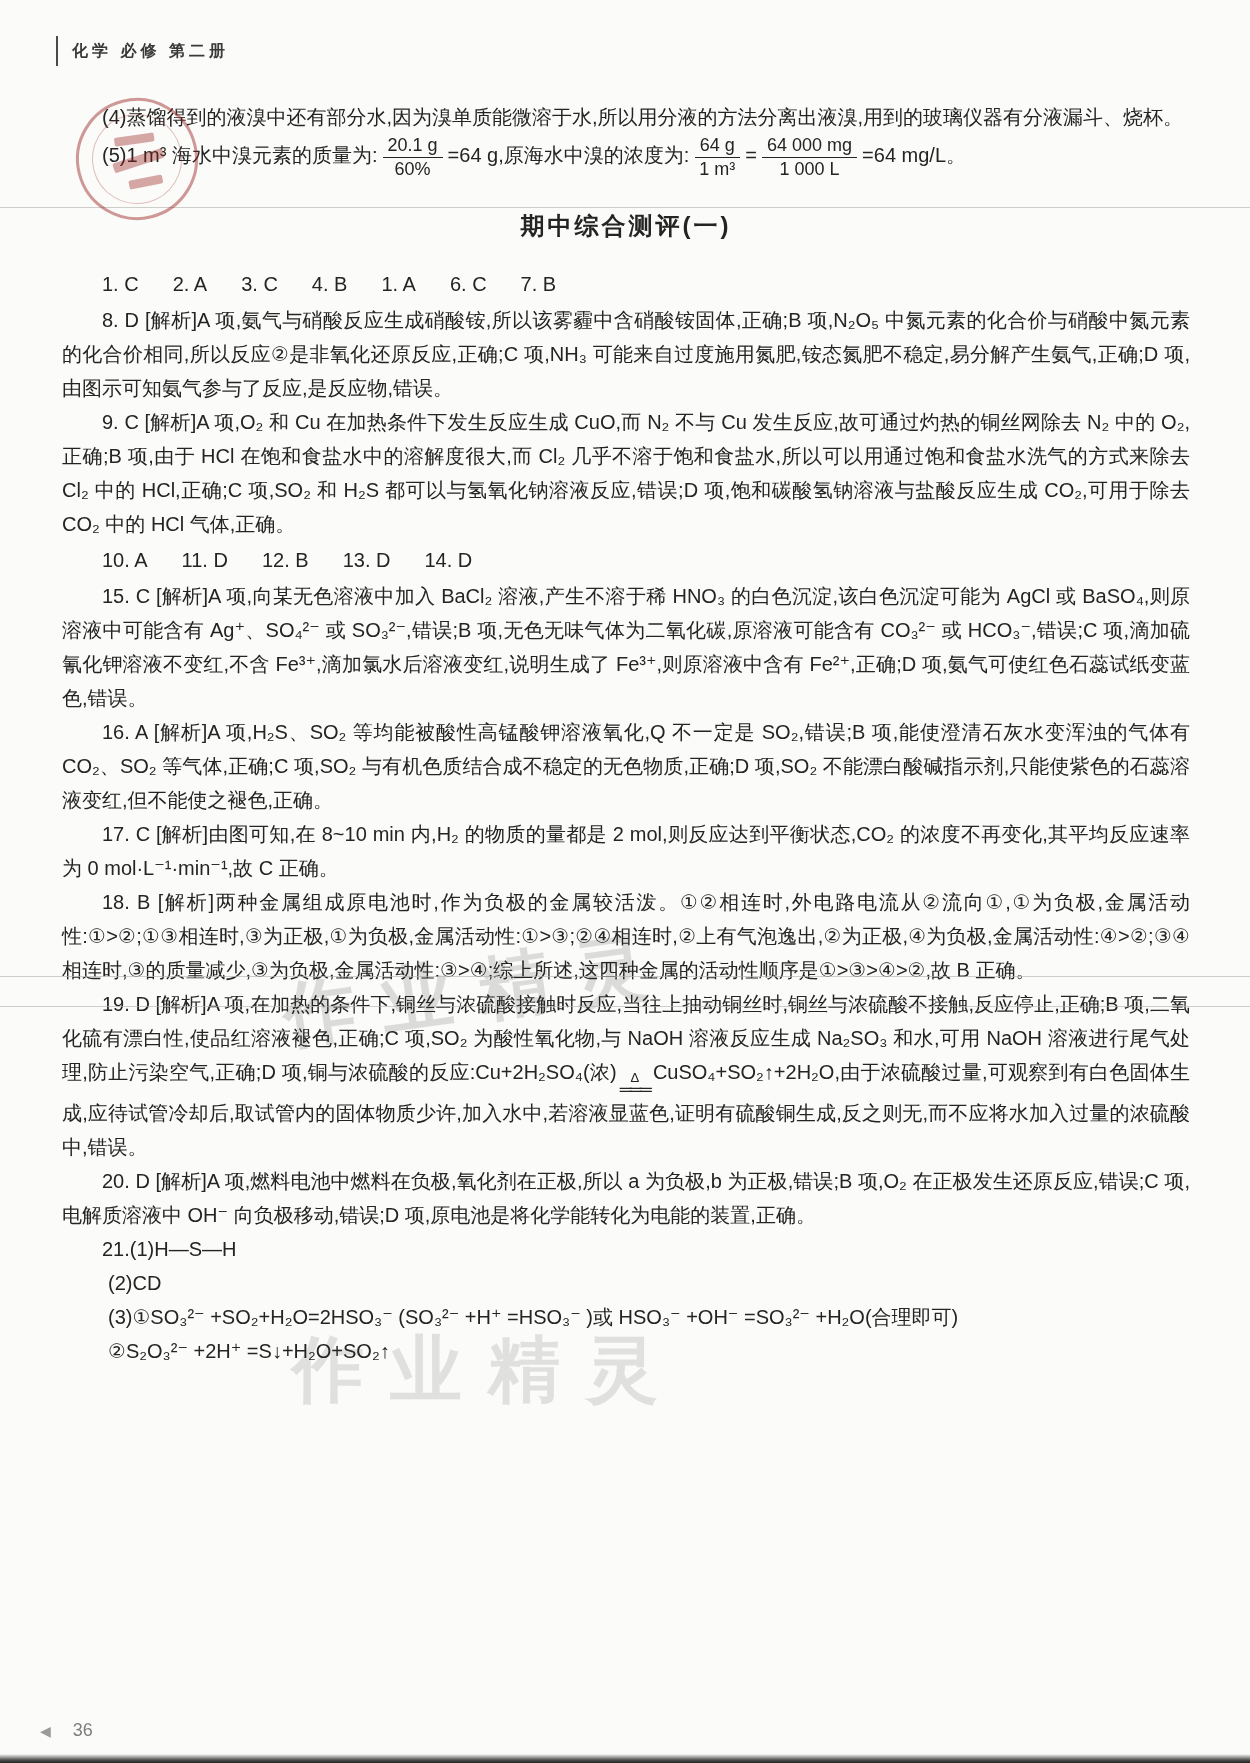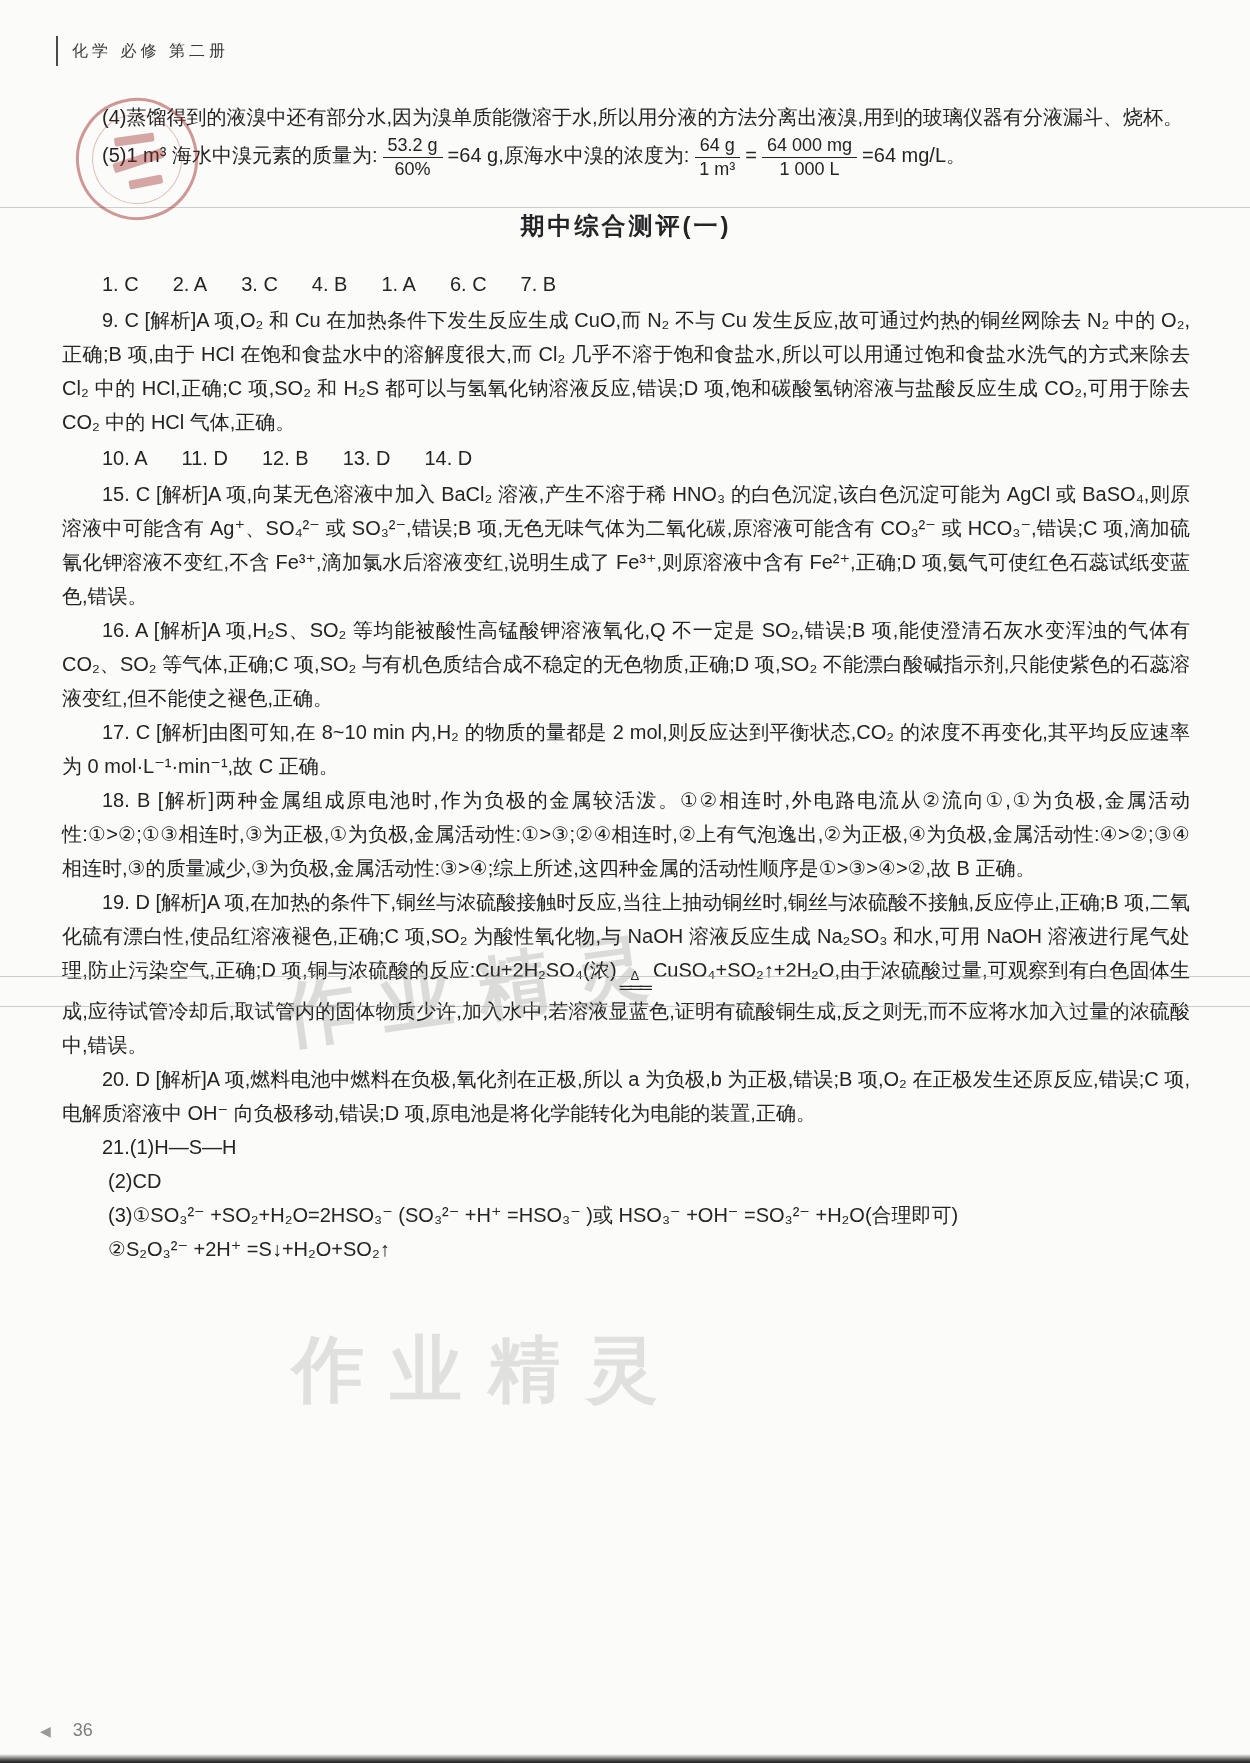--- a/index.html
+++ b/index.html
@@ -2,21 +2,21 @@
 <html><head>
 <meta charset="utf-8">
 <style>
   * { margin:0; padding:0; box-sizing:border-box; }
   html, body { width:1250px; }
   body { font-family:"Liberation Sans","DejaVu Sans",sans-serif; background:#e9e9e7; }
   .page { position:relative; width:1250px; height:1763px; background:#fbfbf9; color:#242424; overflow:hidden; }
 
   .header { position:absolute; top:36px; left:56px; display:flex; align-items:center; gap:14px; z-index:3; }
   .header-rule { width:2px; height:30px; background:#4a4a4a; }
-  .header-title { font-size:16px; font-weight:normal; color:#3a3a3a; letter-spacing:4px; }
+  .header-title { font-size:16px; font-weight:bold; color:#3a3a3a; letter-spacing:4px; }
 
   .scanline { position:absolute; left:0; width:100%; height:1px; background:#b3b3b0; opacity:.65; z-index:2; }
   .scanline.l1 { top:207px; }
   .scanline.l2 { top:976px; }
   .scanline.l3 { top:1006px; }
 
   .stamp { position:absolute; top:98px; left:76px; width:122px; height:122px; border:3px solid rgba(150,32,30,.45);
            border-radius:50%; transform:rotate(-14deg); z-index:4; }
   .stamp .inner-ring { position:absolute; inset:13px; border-radius:50%; border:1px solid rgba(150,32,30,.28); }
   .stamp .mark { position:absolute; background:rgba(150,32,30,.38); border-radius:2px; }
@@ -79,37 +79,38 @@
     <span class="mark m2"></span>
     <span class="mark m3"></span>
   </div>
 
   <div class="content">
 
     <p class="para">(4)蒸馏得到的液溴中还有部分水,因为溴单质能微溶于水,所以用分液的方法分离出液溴,用到的玻璃仪器有分液漏斗、烧杯。</p>
 
     <p class="para">
       <span>(5)1 m³ 海水中溴元素的质量为:</span><span class="frac">
-          <span class="num">53.2 g</span>
+          <span class="num">20.1 g</span>
           <span class="den">60%</span>
         </span><span>=64 g,原海水中溴的浓度为:</span><span class="frac">
           <span class="num">64 g</span>
           <span class="den">1 m³</span>
         </span><span>=</span><span class="frac">
           <span class="num">64 000 mg</span>
           <span class="den">1 000 L</span>
         </span><span>=64 mg/L。</span>
     </p>
 
     <h2 class="section-title">期中综合测评(一)</h2>
 
     <p class="ans-row">
       <span>1. C</span><span>2. A</span><span>3. C</span><span>4. B</span><span>1. A</span><span>6. C</span><span>7. B</span>
     </p>
 
+    <p class="para">8. D  [解析]A 项,氨气与硝酸反应生成硝酸铵,所以该雾霾中含硝酸铵固体,正确;B 项,N₂O₅ 中氮元素的化合价与硝酸中氮元素的化合价相同,所以反应②是非氧化还原反应,正确;C 项,NH₃ 可能来自过度施用氮肥,铵态氮肥不稳定,易分解产生氨气,正确;D 项,由图示可知氨气参与了反应,是反应物,错误。</p>
     <p class="para">9. C  [解析]A 项,O₂ 和 Cu 在加热条件下发生反应生成 CuO,而 N₂ 不与 Cu 发生反应,故可通过灼热的铜丝网除去 N₂ 中的 O₂,正确;B 项,由于 HCl 在饱和食盐水中的溶解度很大,而 Cl₂ 几乎不溶于饱和食盐水,所以可以用通过饱和食盐水洗气的方式来除去 Cl₂ 中的 HCl,正确;C 项,SO₂ 和 H₂S 都可以与氢氧化钠溶液反应,错误;D 项,饱和碳酸氢钠溶液与盐酸反应生成 CO₂,可用于除去 CO₂ 中的 HCl 气体,正确。</p>
 
     <p class="ans-row">
       <span>10. A</span><span>11. D</span><span>12. B</span><span>13. D</span><span>14. D</span>
     </p>
 
     <p class="para">15. C  [解析]A 项,向某无色溶液中加入 BaCl₂ 溶液,产生不溶于稀 HNO₃ 的白色沉淀,该白色沉淀可能为 AgCl 或 BaSO₄,则原溶液中可能含有 Ag⁺、SO₄²⁻ 或 SO₃²⁻,错误;B 项,无色无味气体为二氧化碳,原溶液可能含有 CO₃²⁻ 或 HCO₃⁻,错误;C 项,滴加硫氰化钾溶液不变红,不含 Fe³⁺,滴加氯水后溶液变红,说明生成了 Fe³⁺,则原溶液中含有 Fe²⁺,正确;D 项,氨气可使红色石蕊试纸变蓝色,错误。</p>
     <p class="para">16. A  [解析]A 项,H₂S、SO₂ 等均能被酸性高锰酸钾溶液氧化,Q 不一定是 SO₂,错误;B 项,能使澄清石灰水变浑浊的气体有 CO₂、SO₂ 等气体,正确;C 项,SO₂ 与有机色质结合成不稳定的无色物质,正确;D 项,SO₂ 不能漂白酸碱指示剂,只能使紫色的石蕊溶液变红,但不能使之褪色,正确。</p>
     <p class="para">17. C  [解析]由图可知,在 8~10 min 内,H₂ 的物质的量都是 2 mol,则反应达到平衡状态,CO₂ 的浓度不再变化,其平均反应速率为 0 mol·L⁻¹·min⁻¹,故 C 正确。</p>
     <p class="para">18. B  [解析]两种金属组成原电池时,作为负极的金属较活泼。①②相连时,外电路电流从②流向①,①为负极,金属活动性:①&gt;②;①③相连时,③为正极,①为负极,金属活动性:①&gt;③;②④相连时,②上有气泡逸出,②为正极,④为负极,金属活动性:④&gt;②;③④相连时,③的质量减少,③为负极,金属活动性:③&gt;④;综上所述,这四种金属的活动性顺序是①&gt;③&gt;④&gt;②,故 B 正确。</p>

